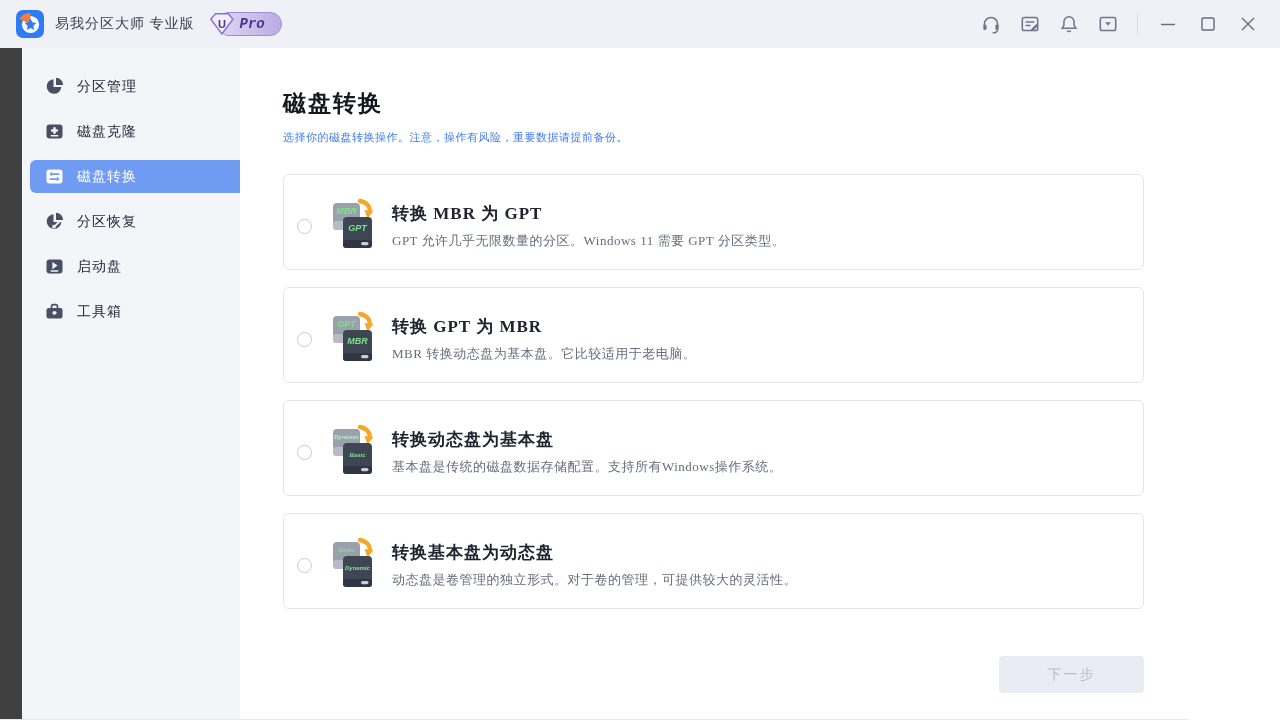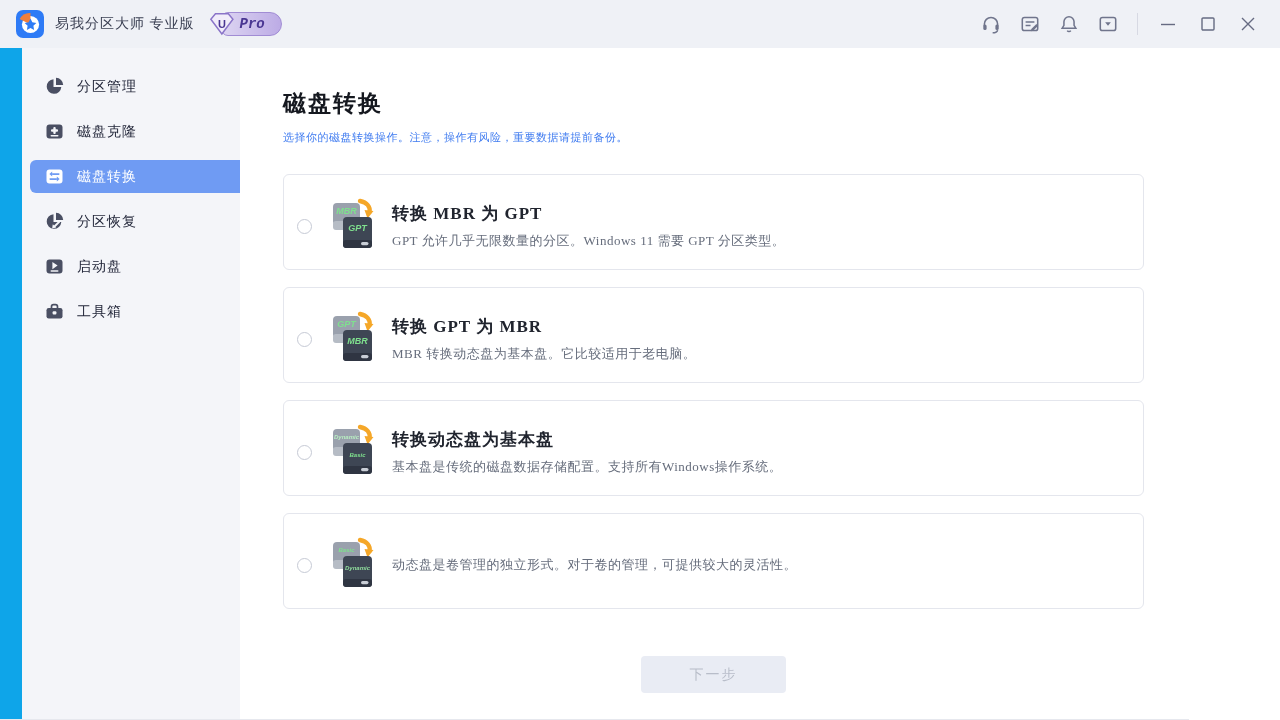--- a/index.html
+++ b/index.html
@@ -1,20 +1,20 @@
 <!DOCTYPE html>
 <html><head>
 <meta charset="utf-8">
 <style>
   * { margin:0; padding:0; box-sizing:border-box; }
   html,body { width:1280px; height:720px; overflow:hidden; }
   body { font-family:"Liberation Sans","DejaVu Sans",sans-serif; background:#fff; cursor:default; }
   .serif { font-family:"Liberation Serif","DejaVu Serif",serif; }
 
-  .window { position:relative; width:1189px; height:720px; background:#0ea5e9; }
+  .window { position:relative; width:1189px; height:720px; background:#404040; }
   .window::after { content:""; position:absolute; left:0; right:0; bottom:0; height:1px; background:#e6e8ee; }
 
   
   .topbar { position:absolute; top:0; left:0; width:1280px; height:48px; background:#eff1f6;
             display:flex; align-items:center; padding:0 22px 0 16px; }
   .logo { width:28px; height:28px; flex:none; }
   .app-title { margin-left:11px; font-size:14px; color:#3a3f52; letter-spacing:1px; }
   .pro-badge { position:relative; margin-left:26px; height:24px; display:flex; align-items:center;
                padding:0 16px 0 18px; border-radius:7px 12px 12px 7px;
                background:linear-gradient(90deg,#ddd5f2 0%,#bcabe5 100%);
@@ -48,21 +48,21 @@
           display:flex; align-items:center; padding:8px 20px 0 13px; background:#fff; cursor:pointer; }
   .radio { width:15px; height:15px; border:1px solid #c6cad5; border-radius:50%;
            background:#fff; flex:none; cursor:pointer; }
   .disk-icon { width:48px; height:56px; margin:0 18px 0 14px; flex:none; }
   .disk-icon text { font-style:italic; font-weight:bold; font-family:"Liberation Sans",sans-serif; }
   .labels-short text { font-size:9px; }
   .labels-long  text { font-size:6px; }
   .card-title { font-size:17px; font-weight:bold; color:#20242e; margin-bottom:7px; letter-spacing:1px; }
   .card-desc  { font-size:13px; color:#666d7c; letter-spacing:0.5px; }
 
-  .footer { display:flex; justify-content:center; margin-top:47px; }
+  .footer { display:flex; justify-content:flex-end; margin-top:47px; }
   .next-btn { width:145px; height:37px; background:#e9ecf4; border:none; border-radius:4px;
               color:#b8bdc9; font-size:14px; letter-spacing:2px; cursor:not-allowed;
               font-family:"Liberation Serif","DejaVu Serif",serif; }
 </style>
 </head>
 <body>
 
 <div class="window">
 
   <header class="topbar">
@@ -257,20 +257,21 @@
         <rect x="7" y="23" width="27" height="9" rx="3" fill="#b6bcc5"></rect>
         <text x="20.5" y="15" text-anchor="middle" fill="#7fe08e">Basic</text>
         <path d="M34 3 C 41 4.5, 44.5 9, 43.5 14" stroke="#f5a728" stroke-width="4.4" fill="none" stroke-linecap="round"></path>
         <polygon points="38.5,12 47.5,13 41.5,20.5" fill="#f5a728"></polygon>
         <rect x="17" y="19" width="29" height="31" rx="4" fill="#3e4654"></rect>
         <rect x="17" y="42" width="29" height="8" rx="3" fill="#2f3542"></rect>
         <rect x="35" y="44" width="7.5" height="3.2" rx="1.6" fill="#c9ced6"></rect>
         <text x="31.5" y="32.5" text-anchor="middle" fill="#8fdd9c">Dynamic</text>
       </svg>
       <div>
+        <div class="card-title serif">转换基本盘为动态盘</div>
         <div class="card-desc serif">动态盘是卷管理的独立形式。对于卷的管理，可提供较大的灵活性。</div>
       </div>
     </div>
 
     <div class="footer">
       <button class="next-btn" disabled="">下一步</button>
     </div>
   </main>
 </div>
 

